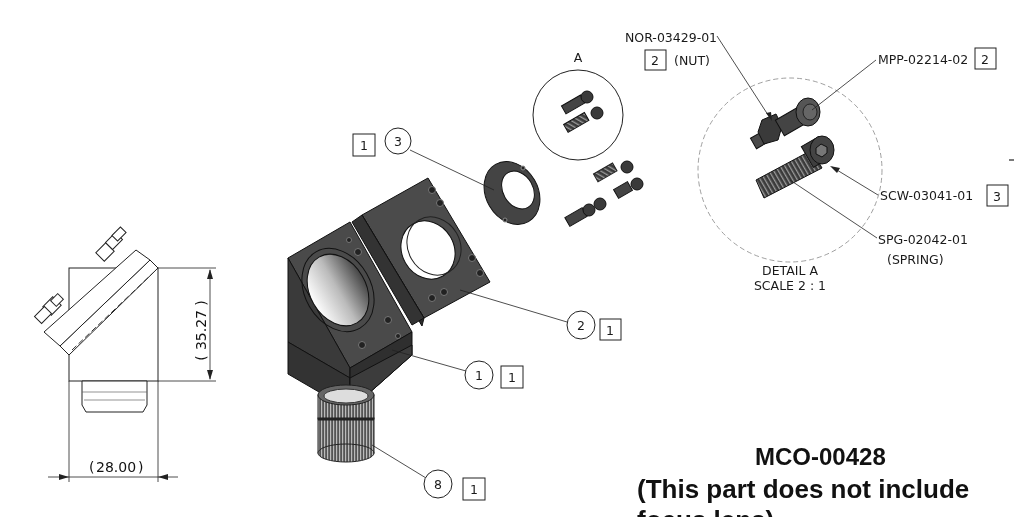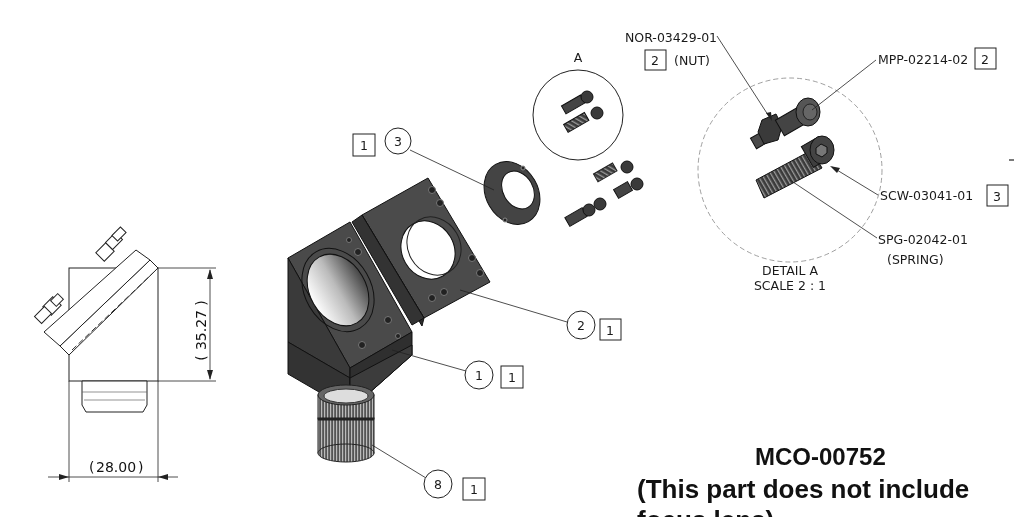--- a/index.html
+++ b/index.html
@@ -221,14 +221,14 @@
       <text class="lbl" x="887" y="264">(SPRING)</text>
     </g>
 
     <text class="lbl" x="790" y="275" text-anchor="middle">DETAIL A</text>
     <text class="lbl" x="790" y="290" text-anchor="middle">SCALE 2 : 1</text>
   </g>
 
   <line x1="1009" y1="160" x2="1014" y2="160" stroke="#222" stroke-width="1.2"></line>
 </svg>
 
-<div class="title" id="part-number">MCO-00752</div>
+<div class="title" id="part-number">MCO-00428</div>
 <div class="title" id="note">(This part does not include focus lens)</div>
 
 </body></html>

